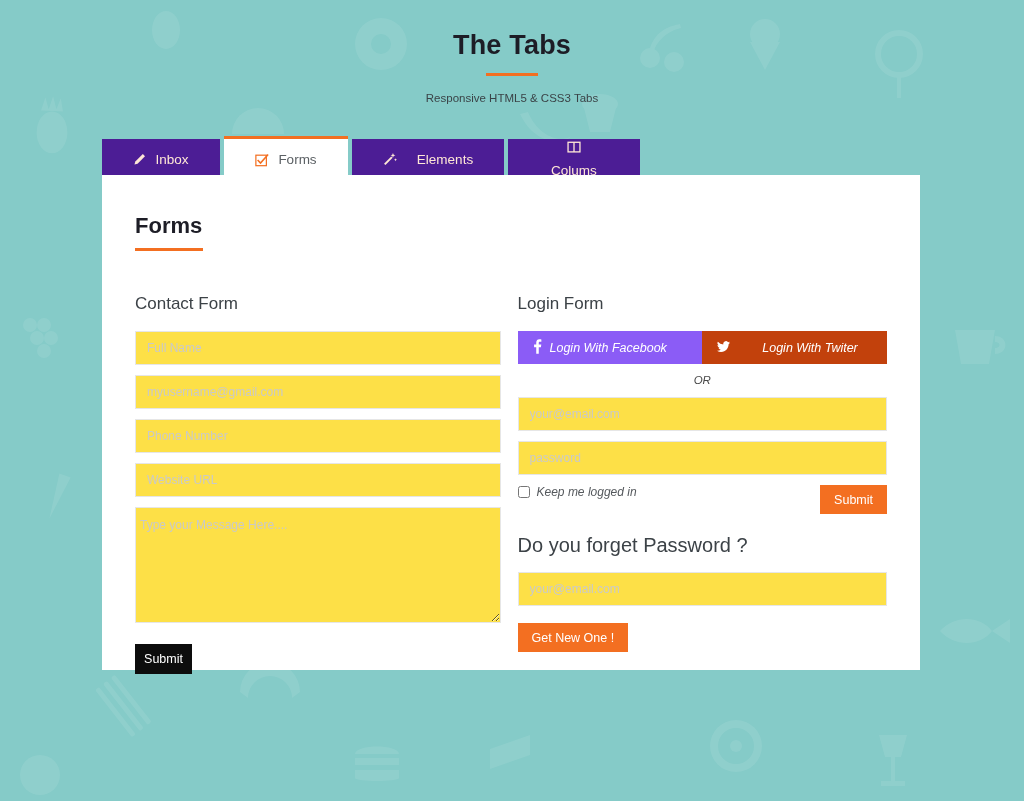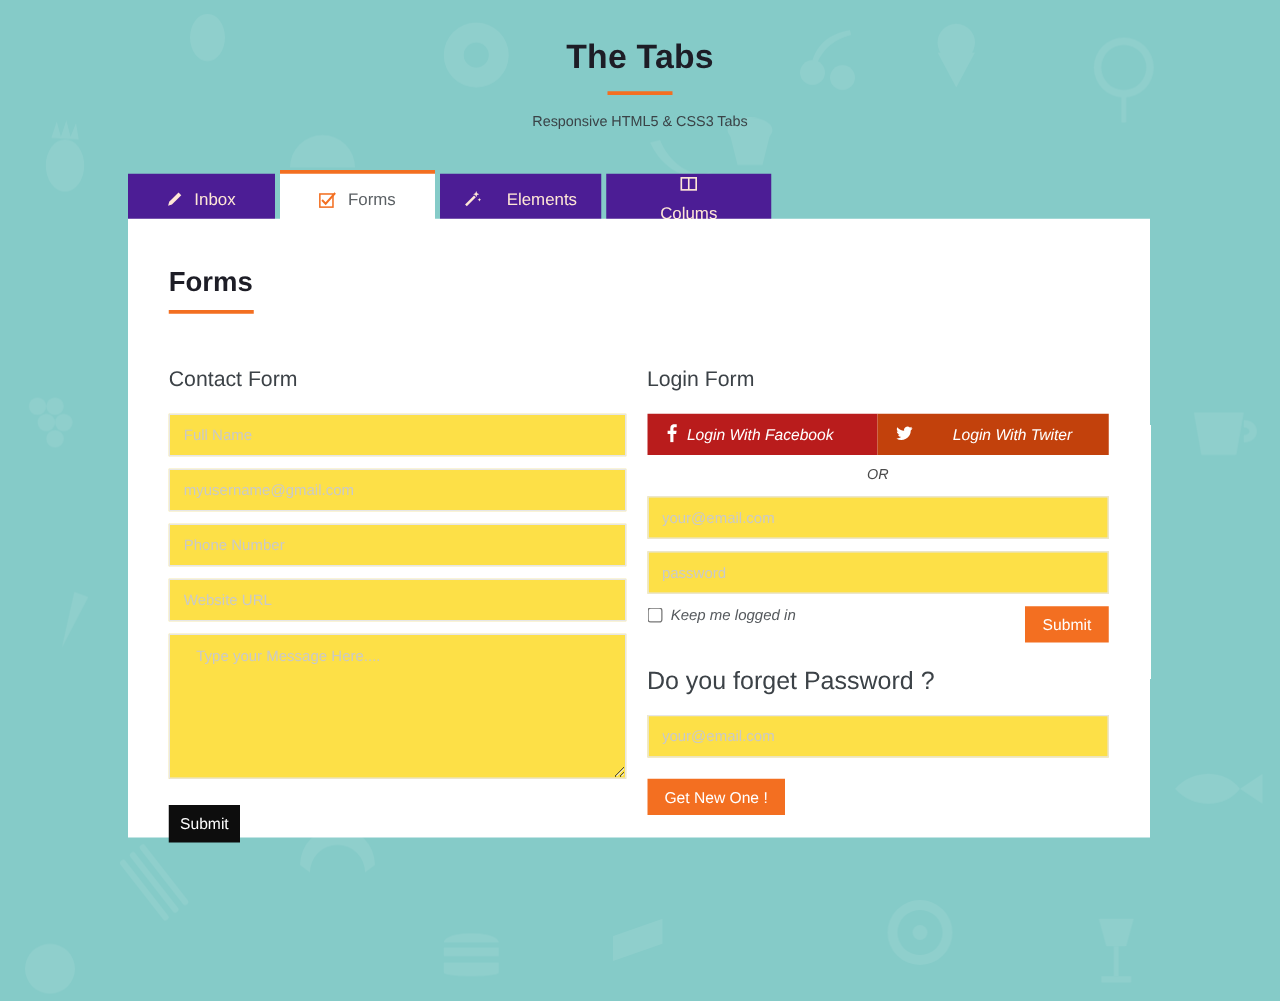--- a/index.html
+++ b/index.html
@@ -63,21 +63,21 @@
     align-items: center;
     justify-content: center;
     gap: 9px;
     cursor: pointer;
     user-select: none;
     border: none;
   }
   .tab .tico { display: flex; align-items: center; }
   .tab-inbox    { width: 118px; }
   .tab-forms    { width: 124px; }
-  .tab-elements { width: 129px; gap: 20px; }
+  .tab-elements { width: 152px; gap: 20px; }
   .tab-colums   { width: 132px; flex-direction: column; }
 
   .tab.active {
     background: #ffffff;
     color: #5b6064;
     height: 44px;
     border-top: 3px solid #f36f21;
     margin-bottom: -1px;
   }
 
@@ -127,21 +127,21 @@
     padding: 0 11px;
     font-family: "Liberation Sans", sans-serif;
     font-size: 12px;
     color: #6b6b6b;
     margin-bottom: 10px;
     outline: none;
   }
   .fld::placeholder { color: #c9c9c9; }
   .fld-ta {
     height: 116px;
-    padding: 9px 21px;
+    padding: 9px 4px;
     resize: vertical;
     line-height: 1.4;
   }
 
   .btn {
     border: none;
     font-family: "Liberation Sans", sans-serif;
     font-size: 12.5px;
     color: #fff;
     cursor: pointer;
@@ -167,21 +167,21 @@
     gap: 8px;
     padding-left: 15px;
     color: #fff;
     font-size: 12.5px;
     font-style: italic;
     cursor: pointer;
     user-select: none;
     border: none;
     font-family: "Liberation Sans", sans-serif;
   }
-  .soc-fb { background: #b91c1c; width: 50%; }
+  .soc-fb { background: #8b5cf6; width: 50%; }
   .soc-tw { background: #c2410c; width: 50%; gap: 32px; }
 
   .or-line {
     text-align: center;
     font-size: 11.5px;
     font-style: italic;
     color: #4a4a4a;
     margin: 10px 0 11px;
   }
 

